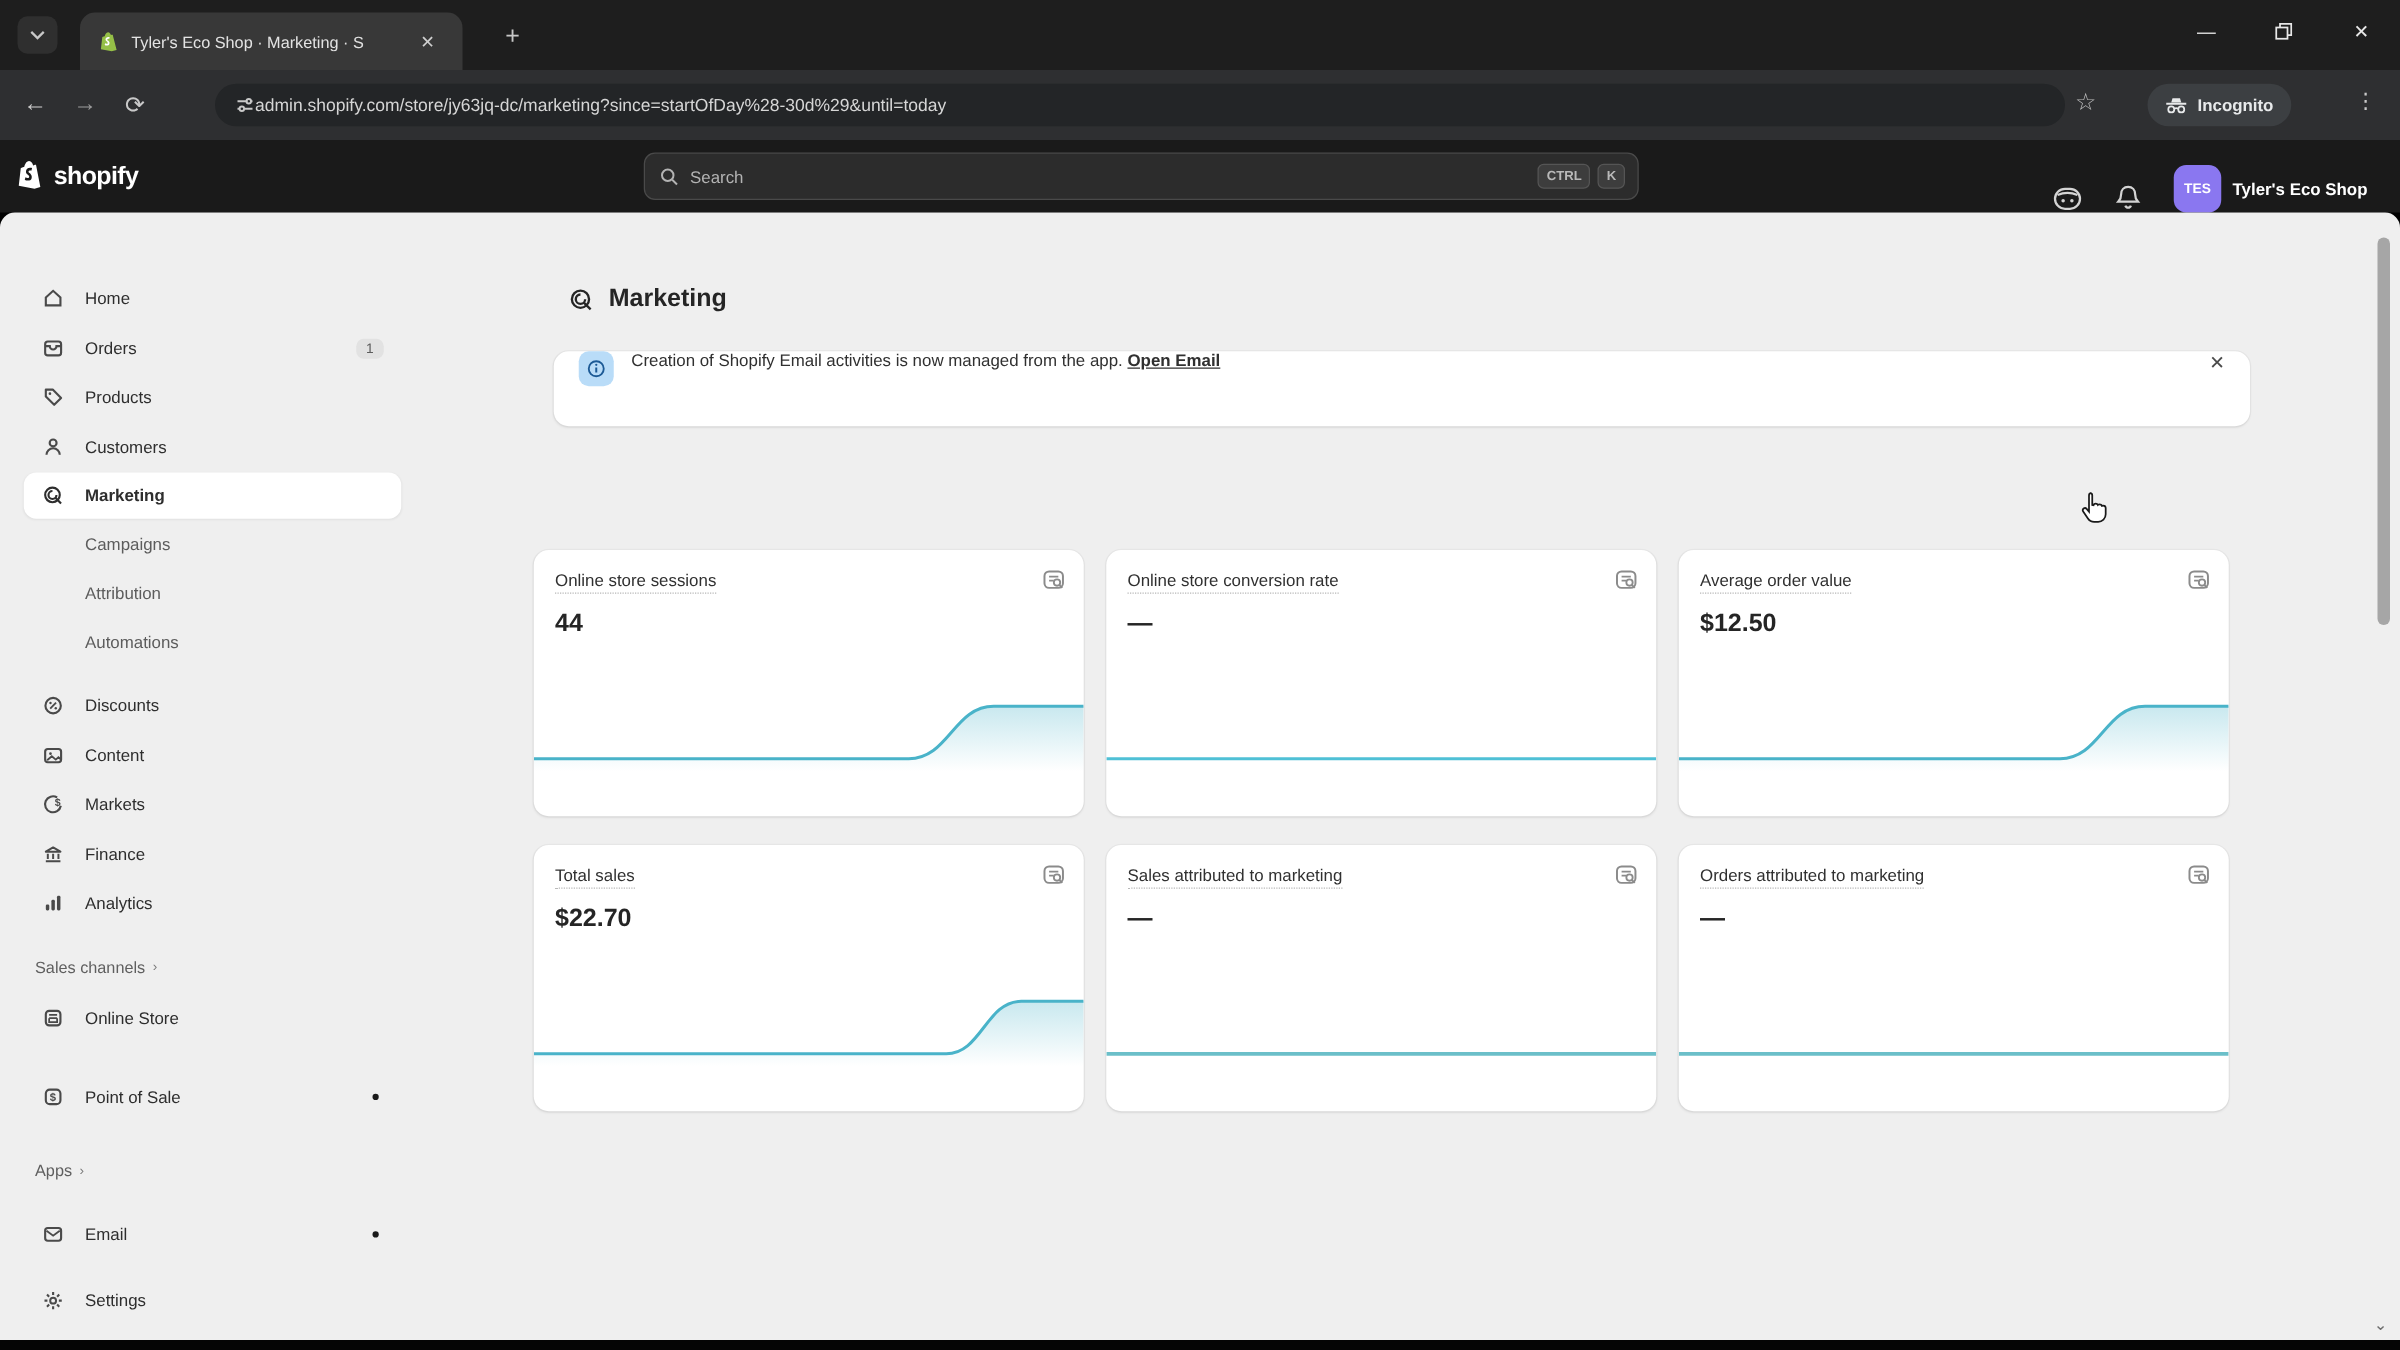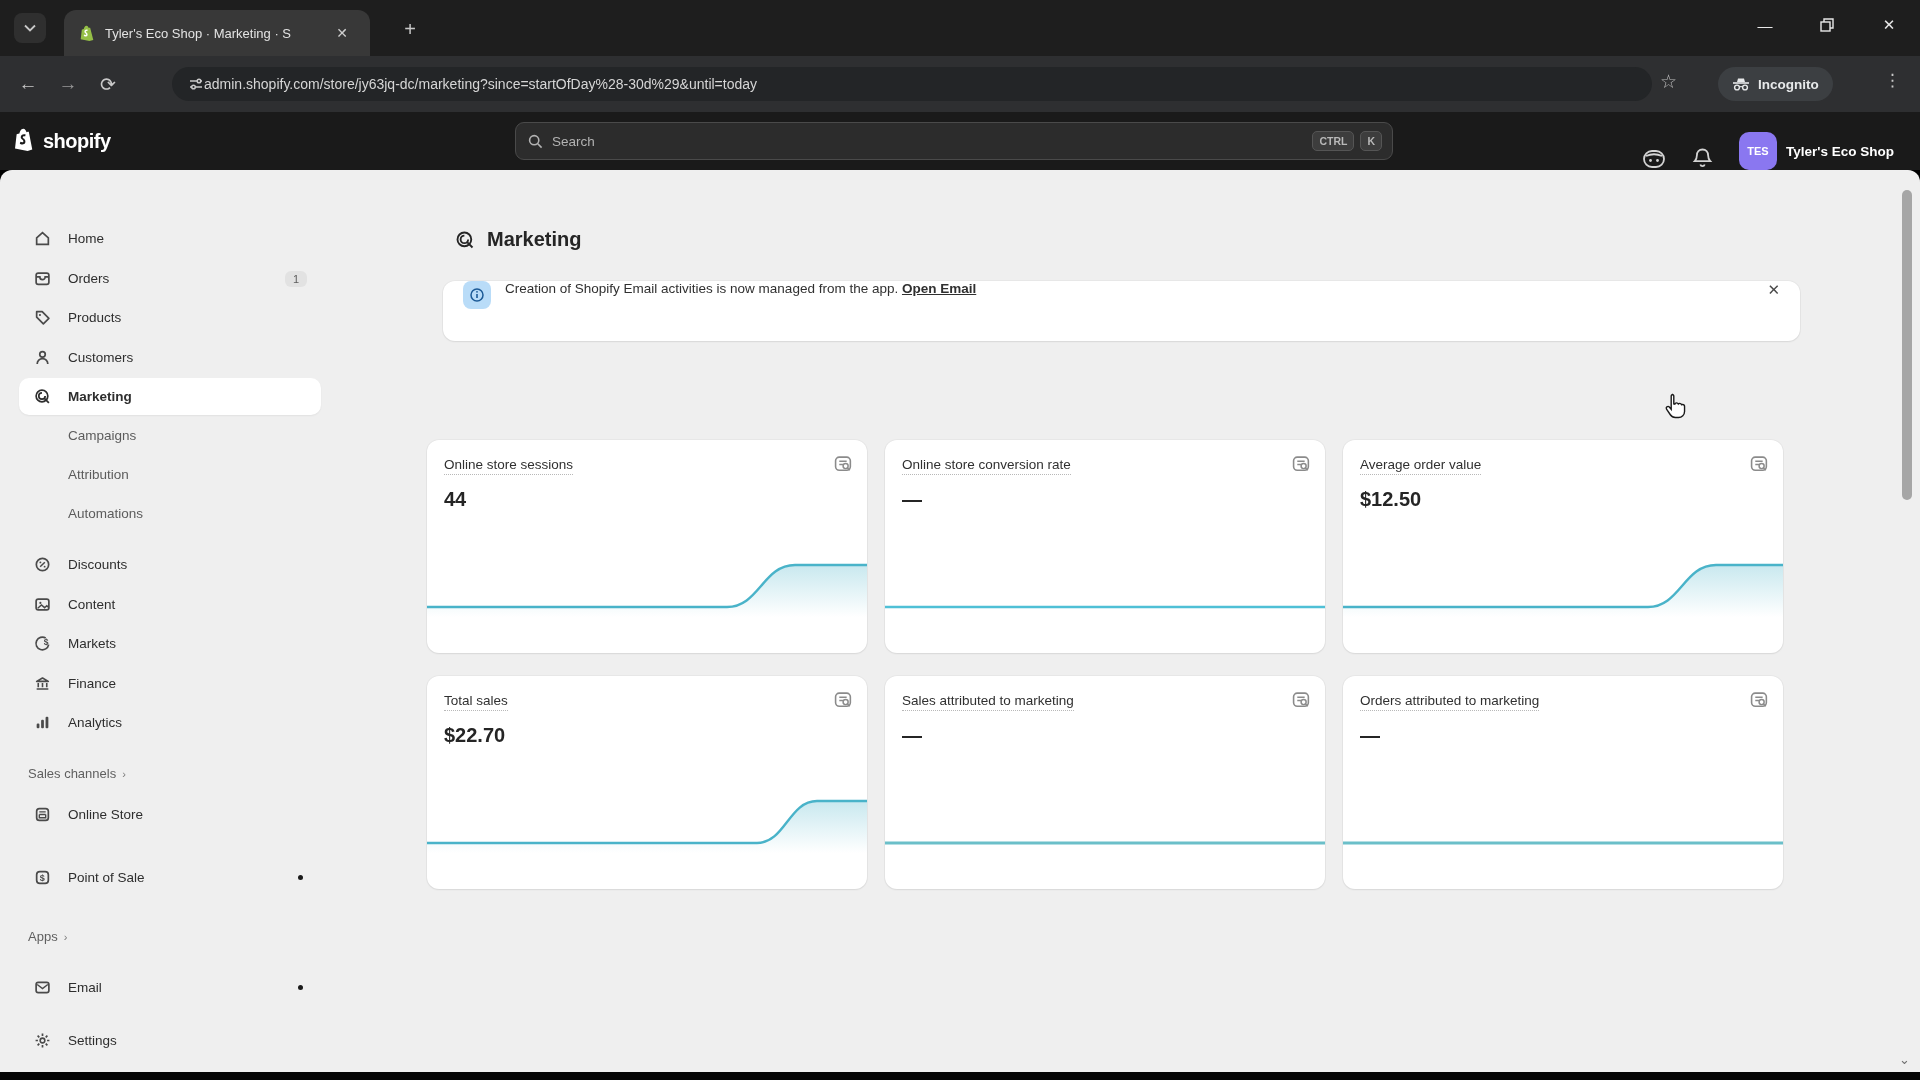--- a/index.html
+++ b/index.html
@@ -24,21 +24,21 @@
   .urlbar { position:absolute; left:172px; top:11px; width:1480px; height:34px; background:#232527; border-radius:17px; display:flex; align-items:center; padding:0 16px; }
   .url-text { color:#d6d6d6; font-size:14px; margin-left:0; white-space:nowrap; }
   .star-btn { position:absolute; left:1660px; top:14px; color:#bdbdbd; font-size:19px; }
   .incog-pill { position:absolute; left:1718px; top:11px; height:34px; background:#3c3f42; border-radius:17px; display:flex; align-items:center; padding:0 14px; color:#e7e9ea; font-size:13.5px; font-weight:bold; gap:8px; }
   .kebab { position:absolute; left:1884px; top:14px; color:#c9c9c9; font-size:17px; letter-spacing:0; }
 
   
   .topbar { position:absolute; left:0; top:112px; width:1920px; height:58px; background:#1a1a1a; }
   .brand { position:absolute; left:12px; top:14px; display:flex; align-items:flex-end; gap:7px; }
   .brand-word { color:#fff; font-size:20px; font-weight:bold; letter-spacing:-0.5px; }
-  .searchbox { position:absolute; left:515px; top:10px; width:878px; height:38px; background:#2c2c2c; border:1px solid #4a4a4a; border-radius:9px; display:flex; align-items:center; padding:0 10px 0 12px; }
+  .searchbox { position:absolute; left:515px; top:10px; width:796px; height:38px; background:#2c2c2c; border:1px solid #4a4a4a; border-radius:9px; display:flex; align-items:center; padding:0 10px 0 12px; }
   .search-label { color:#b3b3b3; font-size:13.5px; margin-left:9px; flex:1; }
   .keycap { background:#3d3d3d; border:1px solid #555; color:#b9b9b9; border-radius:5px; font-size:10.5px; font-weight:bold; padding:3px 6px; margin-left:6px; }
   .topbar-right { position:absolute; right:26px; top:0; height:58px; display:flex; align-items:flex-end; gap:26px; }
   .avatar-group { display:flex; align-items:center; gap:9px; }
   .avatar { width:38px; height:38px; border-radius:10px; display:flex; align-items:center; justify-content:center; color:#fff; font-size:11px; font-weight:bold; }
   .store-name { color:#fff; font-size:13.5px; font-weight:bold; }
 
   
   .workspace { position:absolute; left:0; top:170px; width:1920px; height:902px; background:#efefef; border-radius:12px 12px 0 0; }
 

